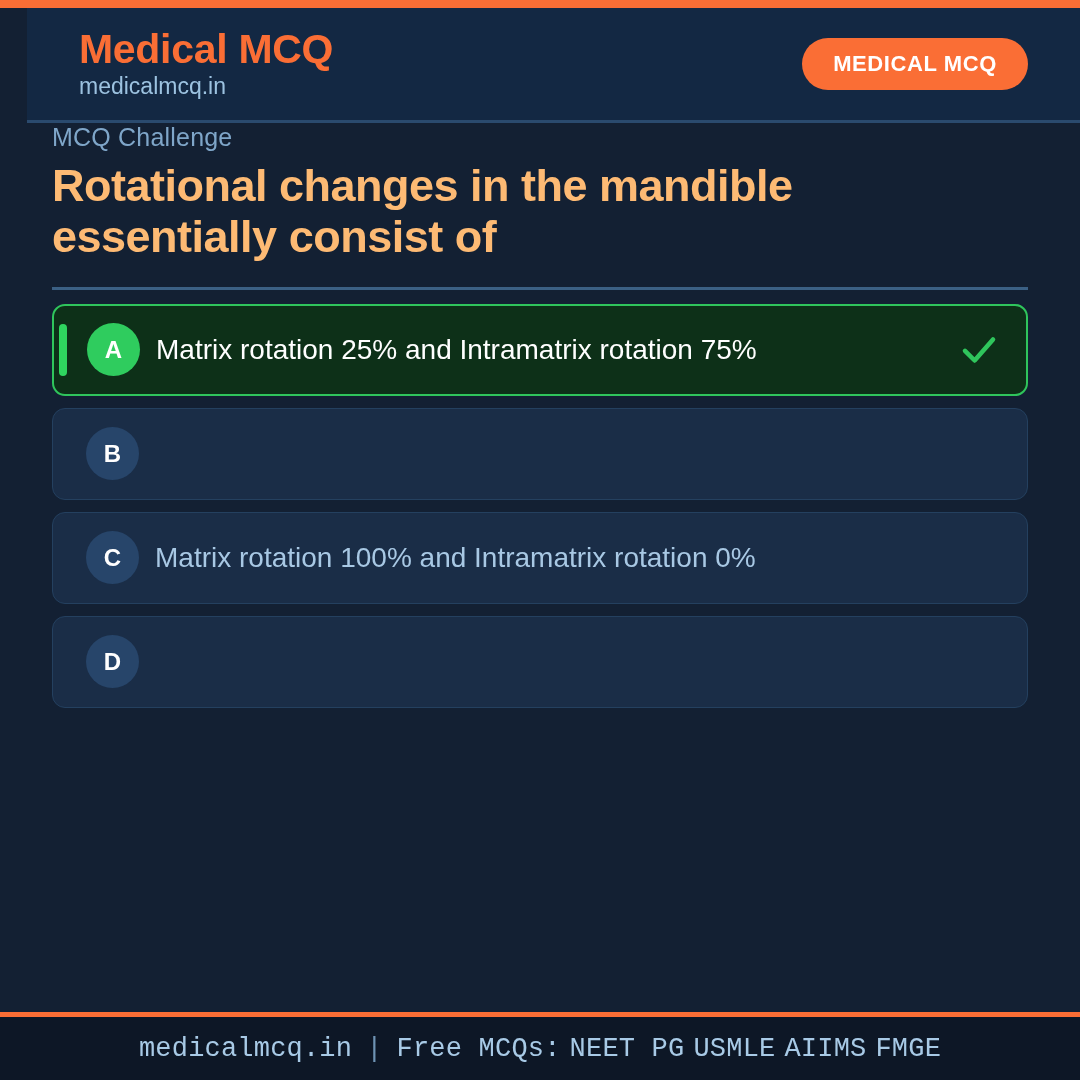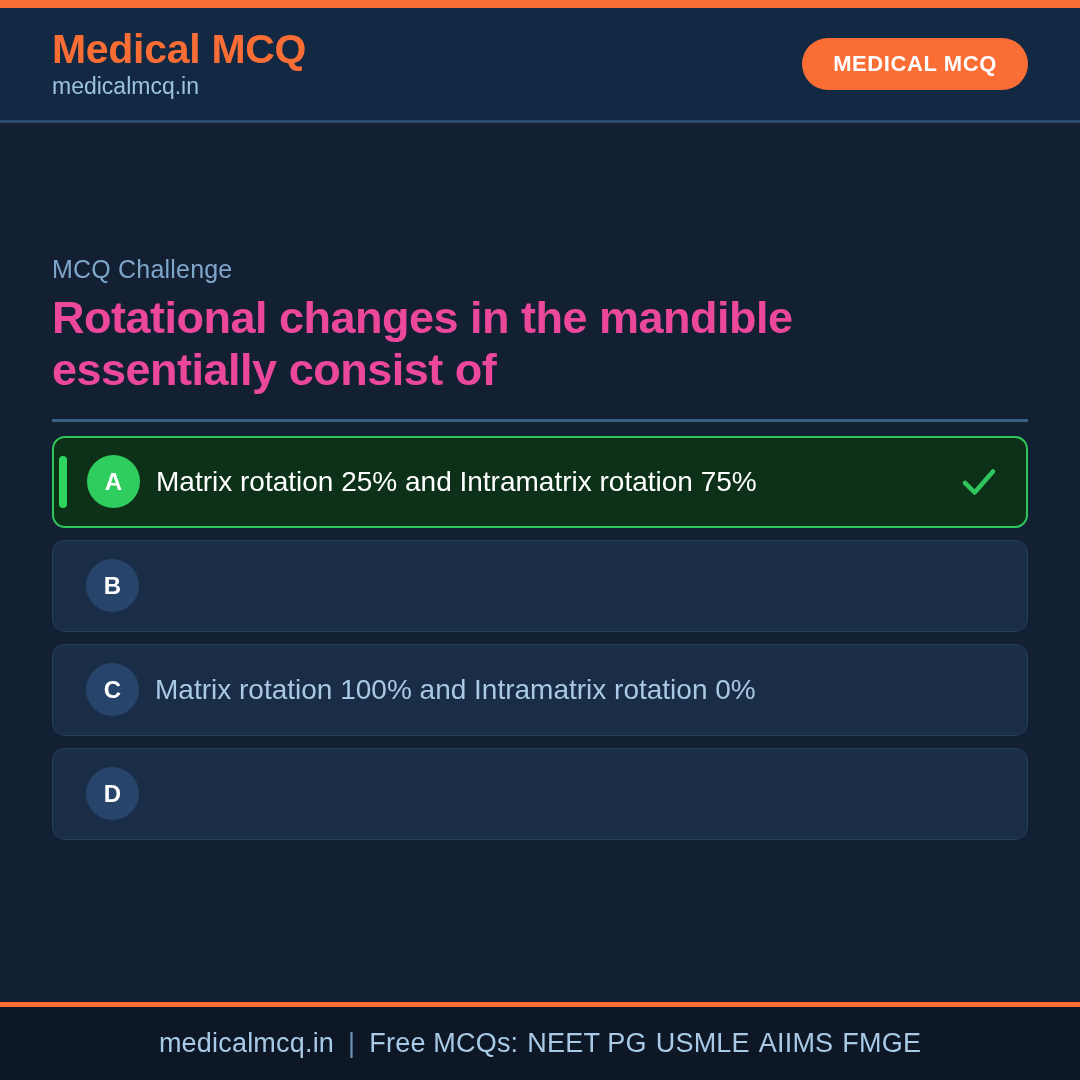--- a/index.html
+++ b/index.html
@@ -32,20 +32,21 @@
     background:#132843;
     border-bottom:3px solid #2a4straight;
     border-bottom:3px solid #2a4straight;
     border-bottom:3px solid #294straight;
     border-bottom:3px solid #2a4a6e;
     display:flex;
     align-items:center;
     justify-content:space-between;
     padding:0 52px;
     position:relative;
+    margin-left:27px;
   }
   .brand { display:flex; flex-direction:column; justify-content:center; }
   .brand-title {
     font-size:41px;
     font-weight:bold;
     color:#fa6e35;
     line-height:1.08;
     letter-spacing:-0.3px;
   }
   .brand-sub {
@@ -64,35 +65,34 @@
     border-radius:26px;
     white-space:nowrap;
   }
 
   
   .main {
     flex:1 1 auto;
     padding:0 52px;
     display:flex;
     flex-direction:column;
-    justify-content:center;
     padding-bottom:30px;
   }
 
   .kicker {
     font-size:25px;
     color:#7fa6c9;
     margin-bottom:8px;
     letter-spacing:0.2px;
   }
 
   .question {
     font-size:45px;
     font-weight:bold;
-    color:#ec4899;
+    color:#fdba74;
     line-height:1.14;
     letter-spacing:-0.5px;
     max-width:940px;
   }
 
   .divider {
     height:3px;
     background:#3b6084;
     margin:24px 0 14px 0;
     width:100%;
@@ -165,26 +165,27 @@
     flex:0 0 auto;
     width:42px; height:42px;
     margin-right:6px;
     display:none;
   }
   .option.correct .check { display:block; }
 
   
   .footer {
     flex:0 0 auto;
-    height:78px;
+    height:68px;
     background:#0d1726;
     border-top:5px solid #fa6e35;
     display:flex;
     align-items:center;
     justify-content:center;
+    font-family:Liberation Mono, monospace;
   }
   .footer-text {
     font-size:27px;
     color:#a8cae6;
     letter-spacing:0.2px;
     white-space:nowrap;
   }
   .footer-sep { color:#6e93b4; padding:0 14px; }
   .footer-exams span { padding-left:9px; }
 </style>

